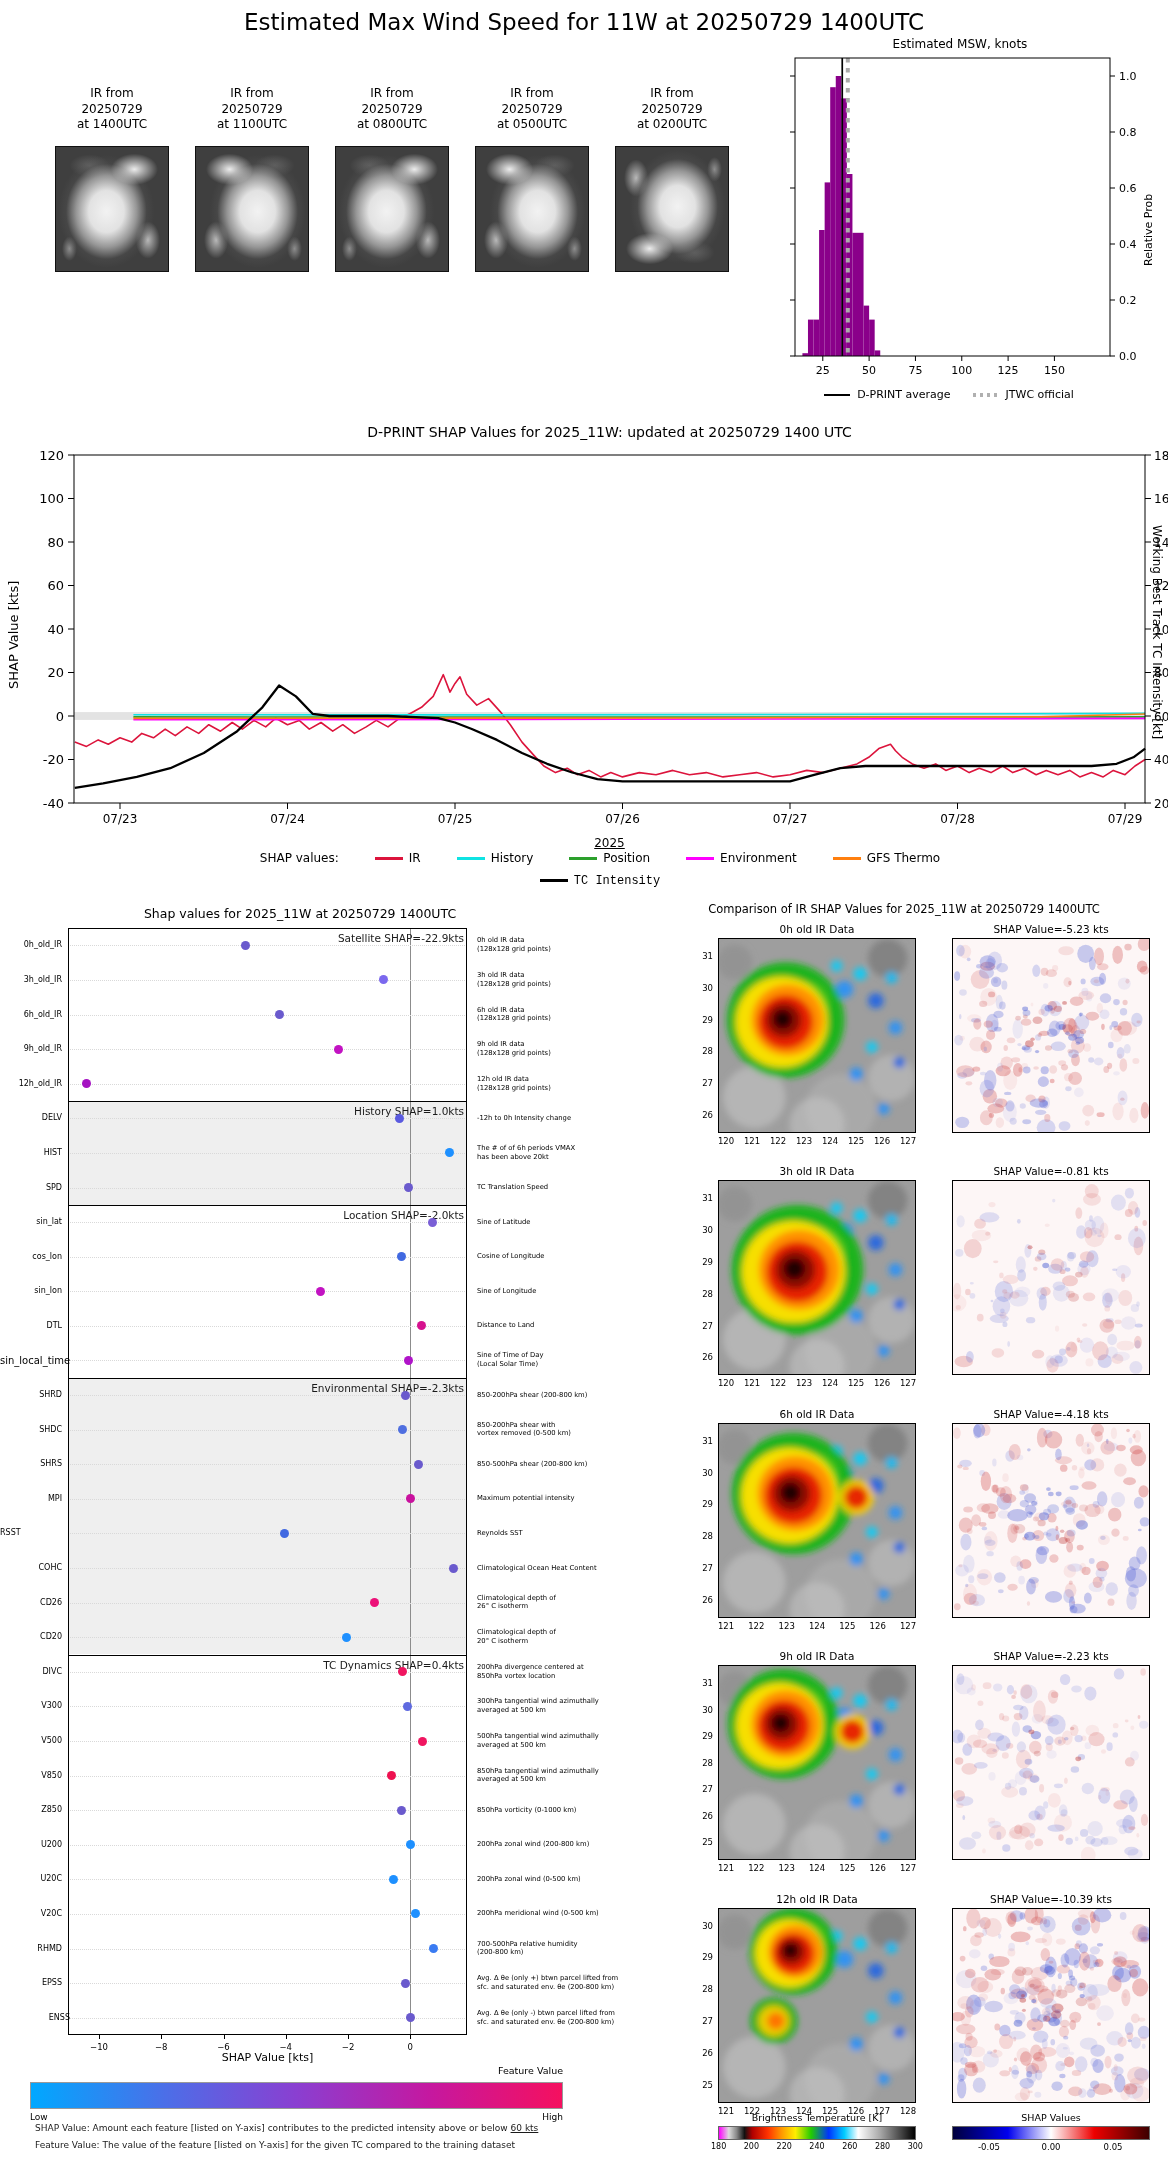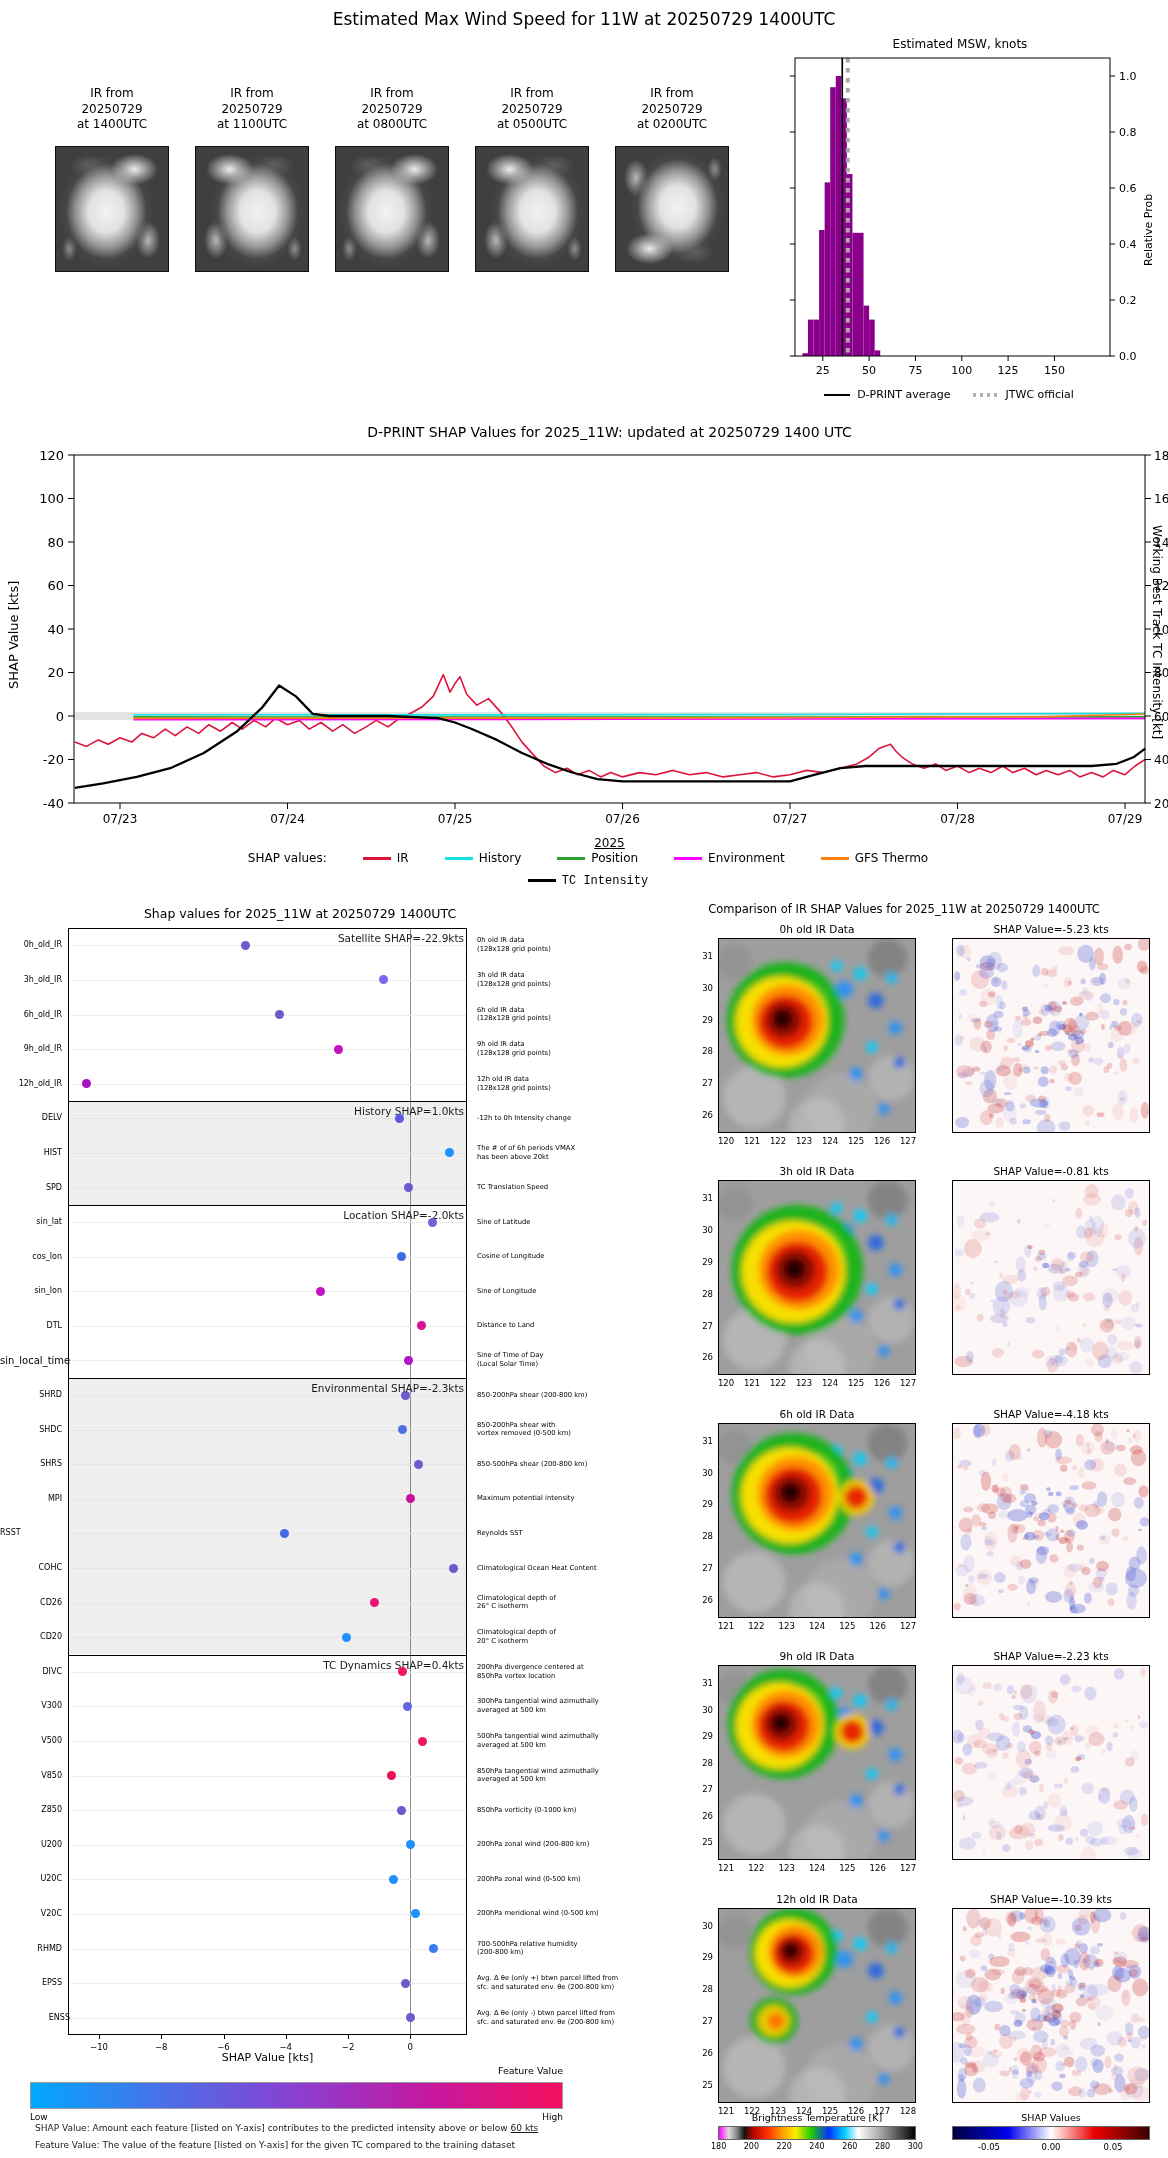--- a/index.html
+++ b/index.html
@@ -1,20 +1,20 @@
 <!DOCTYPE html>
 <html><head>
 <meta charset="utf-8">
 <style>
   html,body{margin:0;padding:0;background:#fff;}
   .canvas{position:relative;width:1168px;height:2158px;background:#fff;overflow:hidden;
           font-family:"DejaVu Sans", sans-serif;color:#000;}
   .abs{position:absolute;}
   svg{font-family:"DejaVu Sans", sans-serif;}
-  #page-title{top:9px;left:0;width:1168px;font-size:17px;text-align:center;}
+  #page-title{top:9px;left:0;width:1168px;font-size:23px;text-align:center;}
   .thumbs{top:86px;left:55px;display:flex;gap:26px;}
   .thumb{width:114px;display:flex;flex-direction:column;align-items:center;}
   .thumb-label{height:56px;font-size:12px;line-height:1.3;text-align:center;white-space:pre-line;}
   .irthumb{margin-top:4px;width:114px;height:126px;border:1px solid #111;box-sizing:border-box;
     background:
       radial-gradient(closest-side at 70% 18%, rgba(255,255,255,.9), rgba(255,255,255,0) 70%),
       radial-gradient(closest-side at 45% 52%, #f2f2f2 0%, #e2e2e2 35%, rgba(165,165,165,.85) 60%, rgba(85,85,85,.35) 80%, rgba(60,60,60,0) 95%),
       radial-gradient(closest-side at 82% 75%, rgba(225,225,225,.75), rgba(225,225,225,0) 60%),
       radial-gradient(closest-side at 12% 82%, rgba(205,205,205,.55), rgba(205,205,205,0) 55%),
       radial-gradient(closest-side at 30% 15%, rgba(120,120,120,.6), rgba(120,120,120,0) 60%),
@@ -29,21 +29,21 @@
                font-size:11px;align-items:center;}
   .sw{display:inline-block;margin-right:7px;vertical-align:middle;}
   .sw-solid{width:26px;height:2px;background:#000;}
   .sw-dot{width:26px;height:3.5px;background:repeating-linear-gradient(90deg,#b0b0b0 0 3.5px,transparent 3.5px 7px);}
   #ts-title{top:424px;left:74px;width:1071px;font-size:14px;text-align:center;}
   #ts-svg{top:445px;left:0;}
   #ts-ylab-l{top:540px;left:6px;height:190px;writing-mode:vertical-rl;transform:rotate(180deg);
              font-size:13px;text-align:center;}
   #ts-ylab-r{top:460px;left:1150px;height:345px;writing-mode:vertical-rl;font-size:12px;text-align:center;}
   #ts-year{top:836px;left:74px;width:1071px;font-size:12px;text-align:center;text-decoration:underline;}
-  .ts-legend{left:48px;width:1080px;display:flex;justify-content:center;align-items:flex-start;gap:36px;font-size:12px;}
+  .ts-legend{left:60px;width:1080px;display:flex;justify-content:center;align-items:flex-start;gap:36px;font-size:12px;}
   .ts-legend .lsw{display:inline-block;width:28px;height:3px;margin-right:6px;vertical-align:middle;}
   #dot-title{top:906px;left:0;width:600px;font-size:12.5px;text-align:center;}
   #dotplot{top:900px;left:0;width:640px;height:1262px;}
   #dot-xlabel{top:2051px;left:68px;width:399px;font-size:11px;text-align:center;}
   #fv-title{top:2065px;left:363px;width:200px;font-size:9.5px;text-align:right;}
   #fv-bar{top:2082px;left:30px;width:533px;height:27px;border:1px solid #999;box-sizing:border-box;}
   #fv-low{top:2112px;left:30px;font-size:9px;}
   #fv-high{top:2112px;left:463px;width:100px;font-size:9px;text-align:right;}
   #fn1{top:2123px;left:35px;width:1000px;font-size:9px;color:#1a1a1a;}
   #fn2{top:2140px;left:35px;width:1000px;font-size:9px;color:#1a1a1a;}

